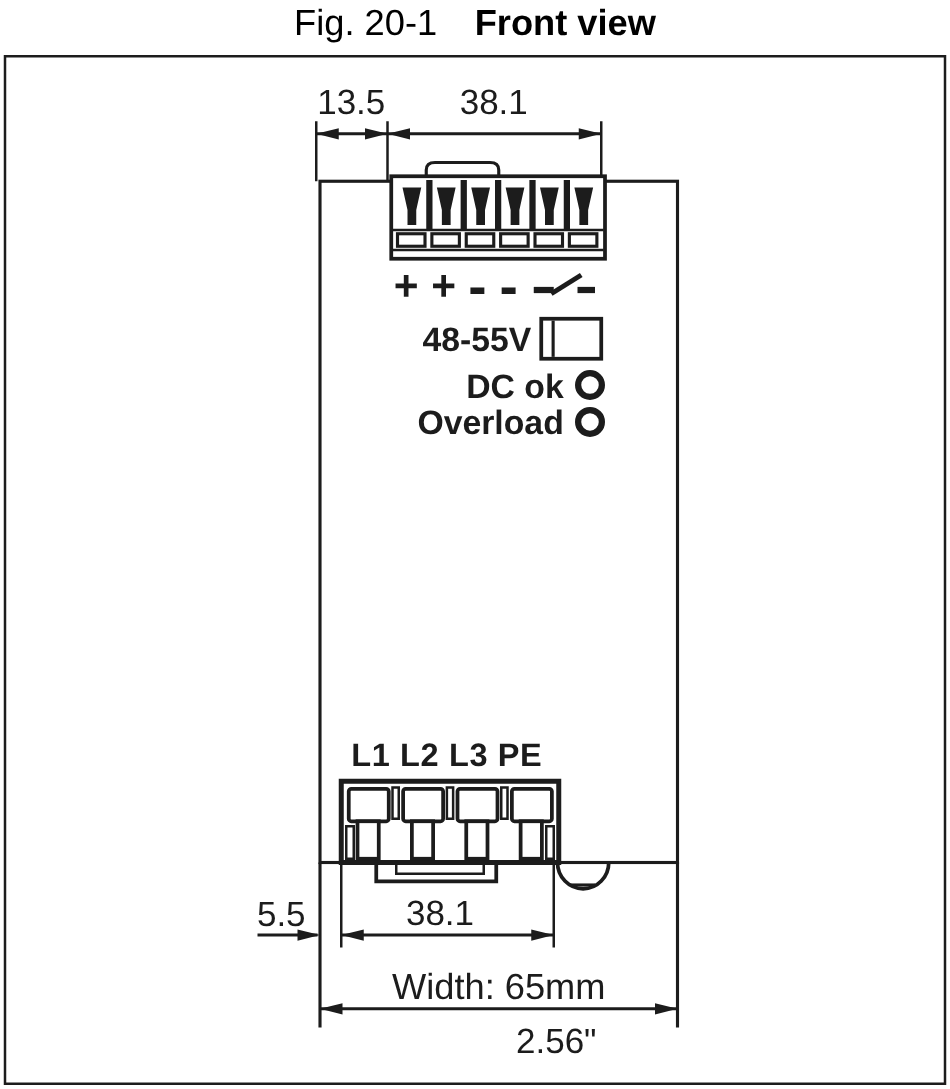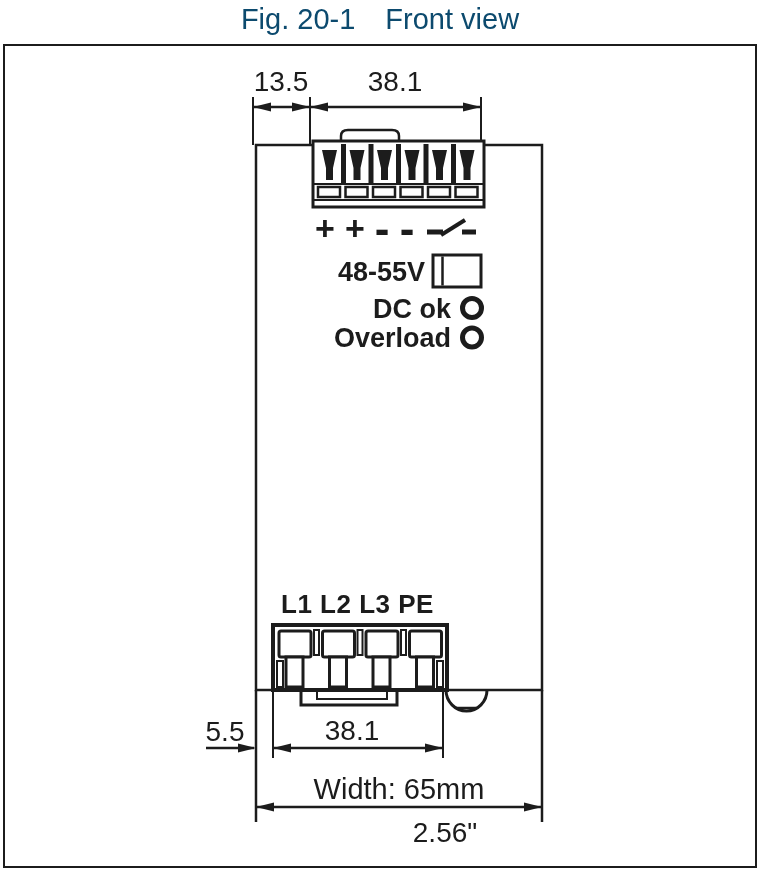--- a/index.html
+++ b/index.html
@@ -3,24 +3,24 @@
 <meta charset="utf-8">
 <style>
   html,body{margin:0;padding:0;background:#ffffff;}
   #canvas{
     position:relative;width:760px;height:871px;background:#ffffff;
     font-family:"Liberation Sans", sans-serif;color:#1c1c1c;overflow:hidden;
   }
   #fig-title{
     position:absolute;top:2px;left:0;width:100%;
     display:flex;justify-content:center;align-items:baseline;gap:30px;
-    font-size:29px;line-height:34px;color:#0c4a6e;
+    font-size:29px;line-height:34px;color:#000000;
   }
   #fig-title .fig-no{font-weight:400;}
-  #fig-title .fig-name{font-weight:400;text-align:right;}
+  #fig-title .fig-name{font-weight:700;text-align:right;}
   svg{position:absolute;left:0;top:0;}
   .ln{stroke:#1c1c1c;fill:none;}
   .w2{stroke-width:2;}
   .w25{stroke-width:2.5;}
   .w3{stroke-width:3;}
   .w4{stroke-width:4;}
   .blk{fill:#1c1c1c;stroke:none;}
   .wfill{fill:#ffffff;}
   text{fill:#1c1c1c;}
   .t-dim{font-size:28px;font-weight:400;}

